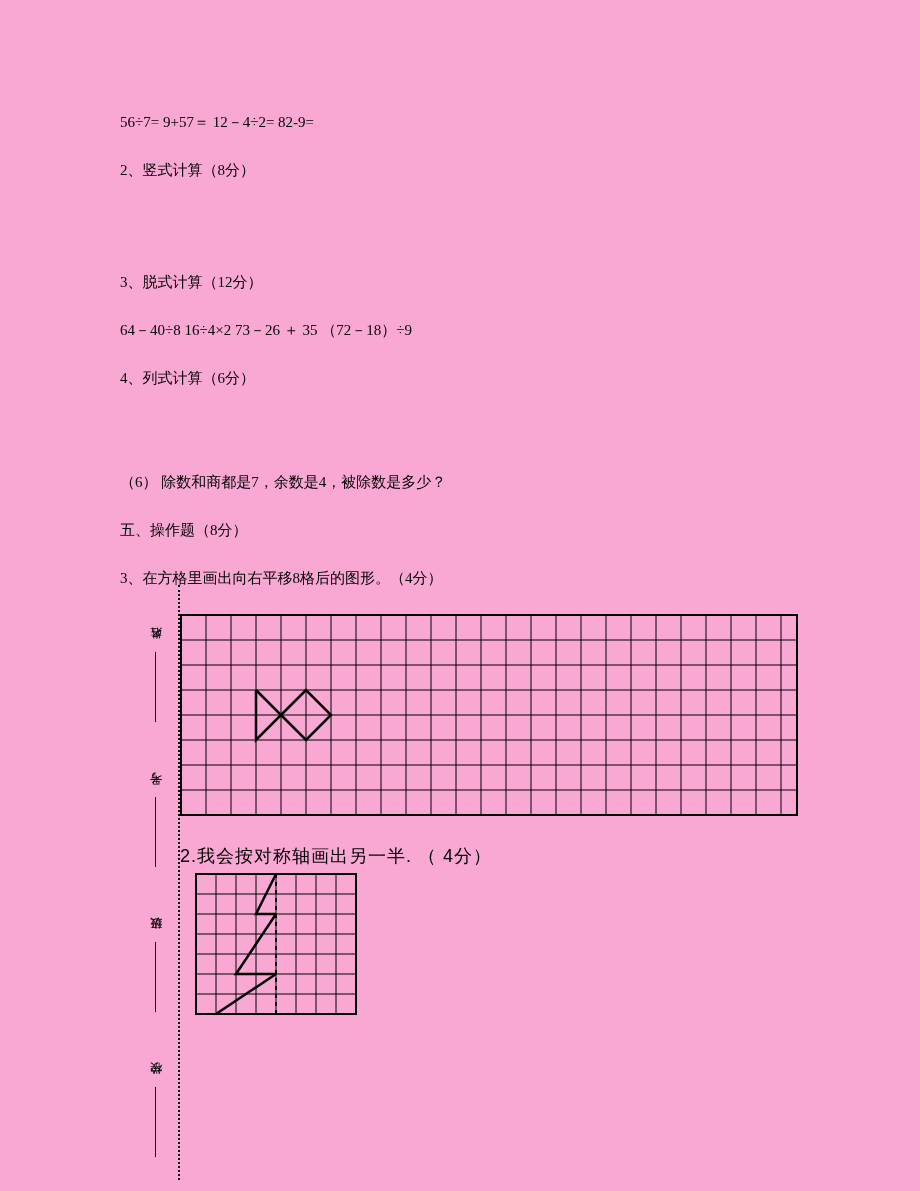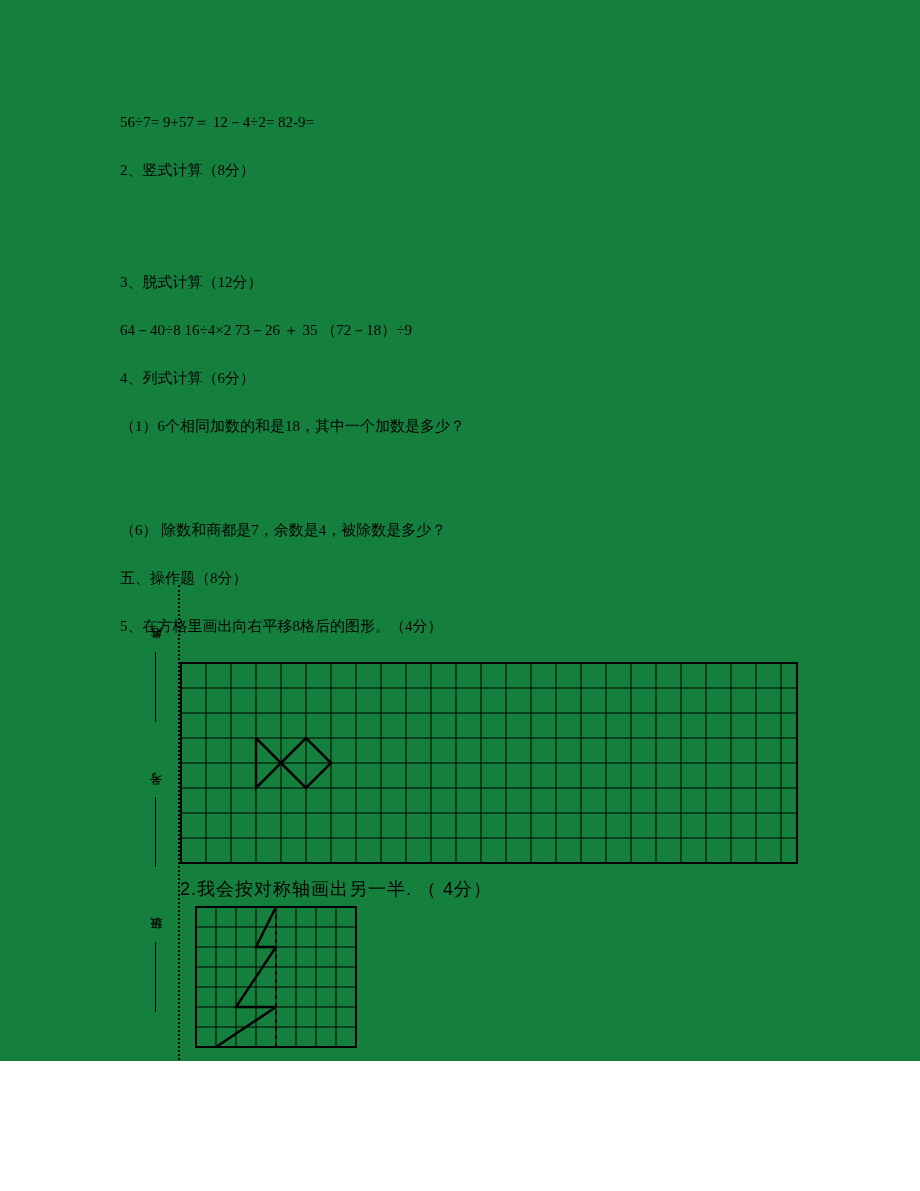--- a/index.html
+++ b/index.html
@@ -3,23 +3,23 @@
   <meta charset="utf-8">
   <style>
     html, body {
       margin: 0;
       padding: 0;
       background: #fff;
       font-family: "SimSun", "宋体", serif;
     }
     .page {
       width: 920px;
-      height: 1061px;
+      height: 1191px;
       position: relative;
-      background: #15803d;
+      background: #f9a8d4;
       box-sizing: border-box;
     }
     .content {
       position: absolute;
       left: 120px;
       top: 110px;
       width: 680px;
       font-size: 15px;
       color: #000;
       line-height: 1.6;
@@ -89,28 +89,27 @@
 
 
     <p style="margin-bottom:40px;">&nbsp;</p>
 
     <p>3、脱式计算（12分）</p>
 
     <p>64－40÷8 16÷4×2 73－26 ＋ 35 （72－18）÷9</p>
 
     <p>4、列式计算（6分）</p>
 
-    <p class="ind1">（1）6个相同加数的和是18，其中一个加数是多少？</p>
 
     <div class="q2-block" style="margin-top:80px;">
       <p class="ind2">（6） 除数和商都是7，余数是4，被除数是多少？</p>
 
       <p class="ind2">五、操作题（8分）</p>
 
-      <p class="ind2">5、在方格里画出向右平移8格后的图形。（4分）</p>
+      <p class="ind2">3、在方格里画出向右平移8格后的图形。（4分）</p>
 
       <svg class="grid-svg" width="620" height="210" viewBox="0 0 620 210" style="margin-left:60px;">
 
         <rect x="1" y="1" width="616" height="200" fill="none" stroke="#000" stroke-width="2"></rect>
 
         <g stroke="#000" stroke-width="1">
 
           <line x1="26" y1="1" x2="26" y2="201"></line>
           <line x1="51" y1="1" x2="51" y2="201"></line>
           <line x1="76" y1="1" x2="76" y2="201"></line>
@@ -146,21 +145,21 @@
         </g>
 
         <g stroke="#000" stroke-width="2.5" fill="none">
 
           <polyline points="76,76 76,126 101,101 76,76"></polyline>
 
           <polyline points="101,101 126,76 151,101 126,126 101,101"></polyline>
         </g>
       </svg>
 
-      <div class="q5-2-row" style="margin-left:60px; margin-top:3px;">
+      <div class="q5-2-row" style="margin-left:60px; margin-top:18px;">
         <span style="font-size:18px; font-family:'SimHei','黑体',sans-serif; letter-spacing:1px;">2.我会按对称轴画出另一半. （ 4分）</span>
       </div>
 
       <svg class="grid-svg" width="170" height="150" viewBox="0 0 170 150" style="margin-left:75px; margin-top:2px;">
         <rect x="1" y="1" width="160" height="140" fill="none" stroke="#000" stroke-width="2"></rect>
         <g stroke="#000" stroke-width="1">
 
           <line x1="21" y1="1" x2="21" y2="141"></line>
           <line x1="41" y1="1" x2="41" y2="141"></line>
           <line x1="61" y1="1" x2="61" y2="141"></line>

